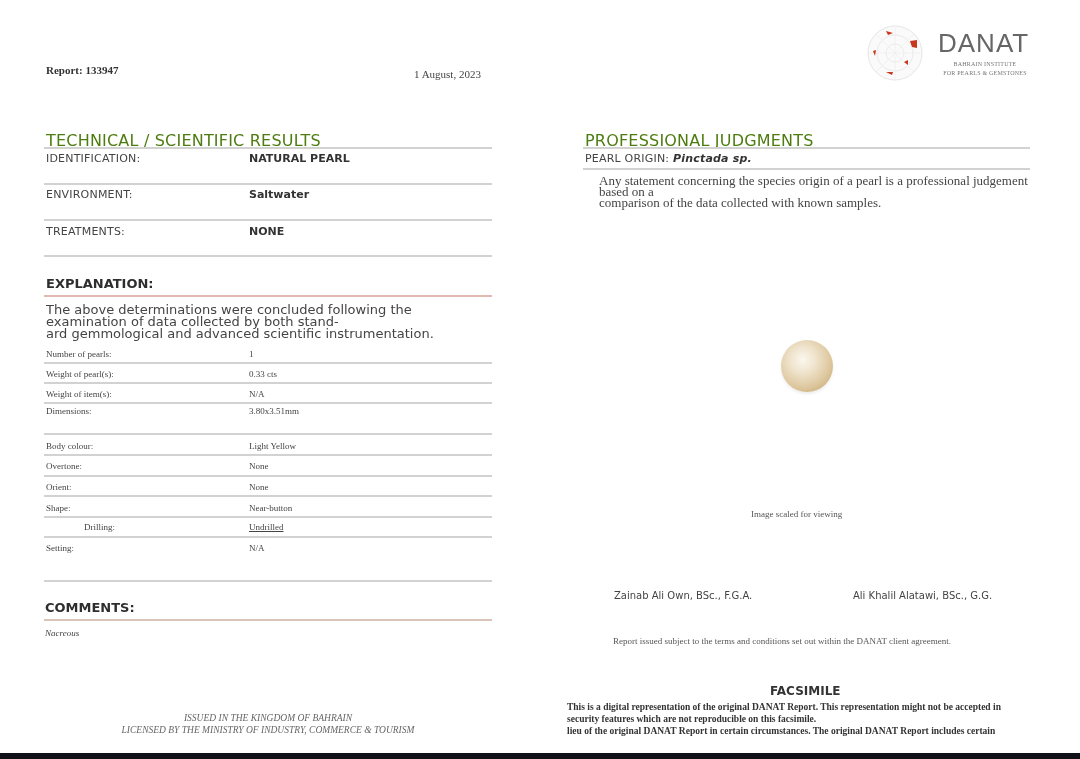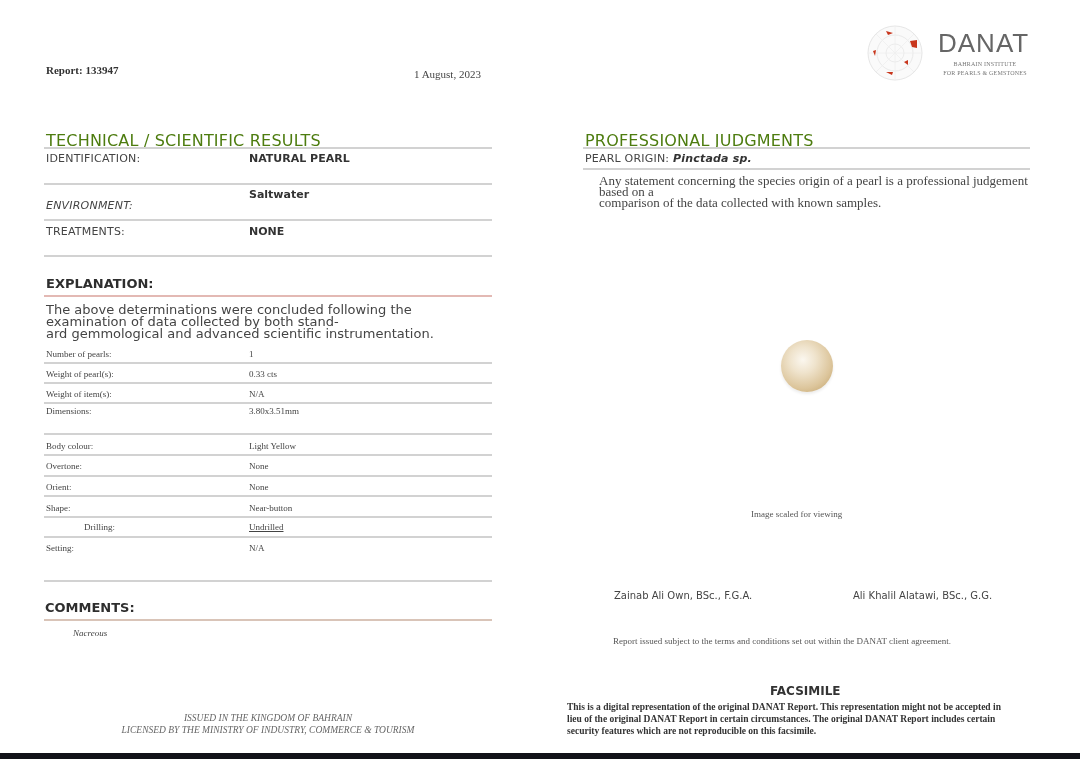--- a/index.html
+++ b/index.html
@@ -62,21 +62,21 @@
   <div>FOR PEARLS &amp; GEMSTONES</div>
 </div>
 
 <div class="abs h-section sans" style="left:46px;top:131px;">TECHNICAL / SCIENTIFIC RESULTS</div>
 <div class="abs rule-dark" style="left:44px;top:147px;width:448px;"></div>
 
 <div class="abs lbl sans" style="left:46px;top:152px;">IDENTIFICATION:</div>
 <div class="abs val-b sans" style="left:249px;top:152px;">NATURAL PEARL</div>
 <div class="abs rule-dark" style="left:44px;top:183px;width:448px;"></div>
 
-<div class="abs lbl sans" style="left:46px;top:199px;font-style:italic;">ENVIRONMENT:</div>
+<div class="abs lbl sans" style="left:46px;top:188px;">ENVIRONMENT:</div>
 <div class="abs val-b sans" style="left:249px;top:188px;">Saltwater</div>
 <div class="abs rule-dark" style="left:44px;top:219px;width:448px;"></div>
 
 <div class="abs lbl sans" style="left:46px;top:225px;">TREATMENTS:</div>
 <div class="abs val-b sans" style="left:249px;top:225px;">NONE</div>
 <div class="abs rule-dark" style="left:44px;top:255px;width:448px;"></div>
 
 <div class="abs h-big sans" style="left:46px;top:276px;">EXPLANATION:</div>
 <div class="abs rule-red" style="left:44px;top:295px;width:448px;"></div>
 <div class="abs small sans" style="left:46px;top:304px;line-height:12px;width:450px;">
@@ -119,21 +119,21 @@
 <div class="abs tiny serif" style="left:45px;top:522px;margin-left:39px;">Drilling:</div>
 <div class="abs tiny serif" style="left:249px;top:522px;text-decoration:underline;">Undrilled</div>
 <div class="abs rule-dark" style="left:44px;top:536px;width:448px;"></div>
 
 <div class="abs tiny serif" style="left:46px;top:543px;">Setting:</div>
 <div class="abs tiny serif" style="left:249px;top:543px;">N/A</div>
 <div class="abs rule-dark" style="left:44px;top:580px;width:448px;"></div>
 
 <div class="abs h-big sans" style="left:45px;top:600px;">COMMENTS:</div>
 <div class="abs rule-tan" style="left:44px;top:619px;width:448px;"></div>
-<div class="abs tiny serif" style="left:45px;top:628px;font-style:italic;margin-left:28px;">Nacreous</div>
+<div class="abs tiny serif" style="left:45px;top:628px;font-style:italic;">Nacreous</div>
 
 <div class="abs serif" style="left:90px;top:712px;width:356px;text-align:center;font-size:9.5px;font-style:italic;color:#666;line-height:12px;">
   <div>ISSUED IN THE KINGDOM OF BAHRAIN</div>
   <div>LICENSED BY THE MINISTRY OF INDUSTRY, COMMERCE &amp; TOURISM</div>
 </div>
 
 <div class="abs h-section sans" style="left:585px;top:131px;">PROFESSIONAL JUDGMENTS</div>
 <div class="abs rule-dark" style="left:583px;top:147px;width:447px;"></div>
 <div class="abs lbl sans" style="left:585px;top:152px;">
   <span>PEARL ORIGIN:</span>
@@ -149,17 +149,17 @@
 <div class="abs tiny serif" style="left:751px;top:509px;color:#555;">Image scaled for viewing</div>
 
 <div class="abs sans" style="left:614px;top:590px;font-size:10px;color:#444;">Zainab Ali Own, BSc., F.G.A.</div>
 <div class="abs sans" style="left:853px;top:590px;font-size:10px;color:#444;">Ali Khalil Alatawi, BSc., G.G.</div>
 
 <div class="abs serif" style="left:613px;top:636px;font-size:9px;color:#555;">Report issued subject to the terms and conditions set out within the DANAT client agreement.</div>
 
 <div class="abs sans" style="left:770px;top:684px;font-size:12px;font-weight:bold;color:#333;">FACSIMILE</div>
 <div class="abs serif" style="left:567px;top:701px;width:480px;font-size:9.5px;font-weight:bold;color:#333;line-height:12px;">
   <div>This is a digital representation of the original DANAT Report. This representation might not be accepted in</div>
+  <div>security features which are not reproducible on this facsimile.</div>
   <div>lieu of the original DANAT Report in certain circumstances. The original DANAT Report includes certain</div>
-  <div>security features which are not reproducible on this facsimile.</div>
 </div>
 
 <div class="abs dark-bar"></div>
 
 </body></html>

